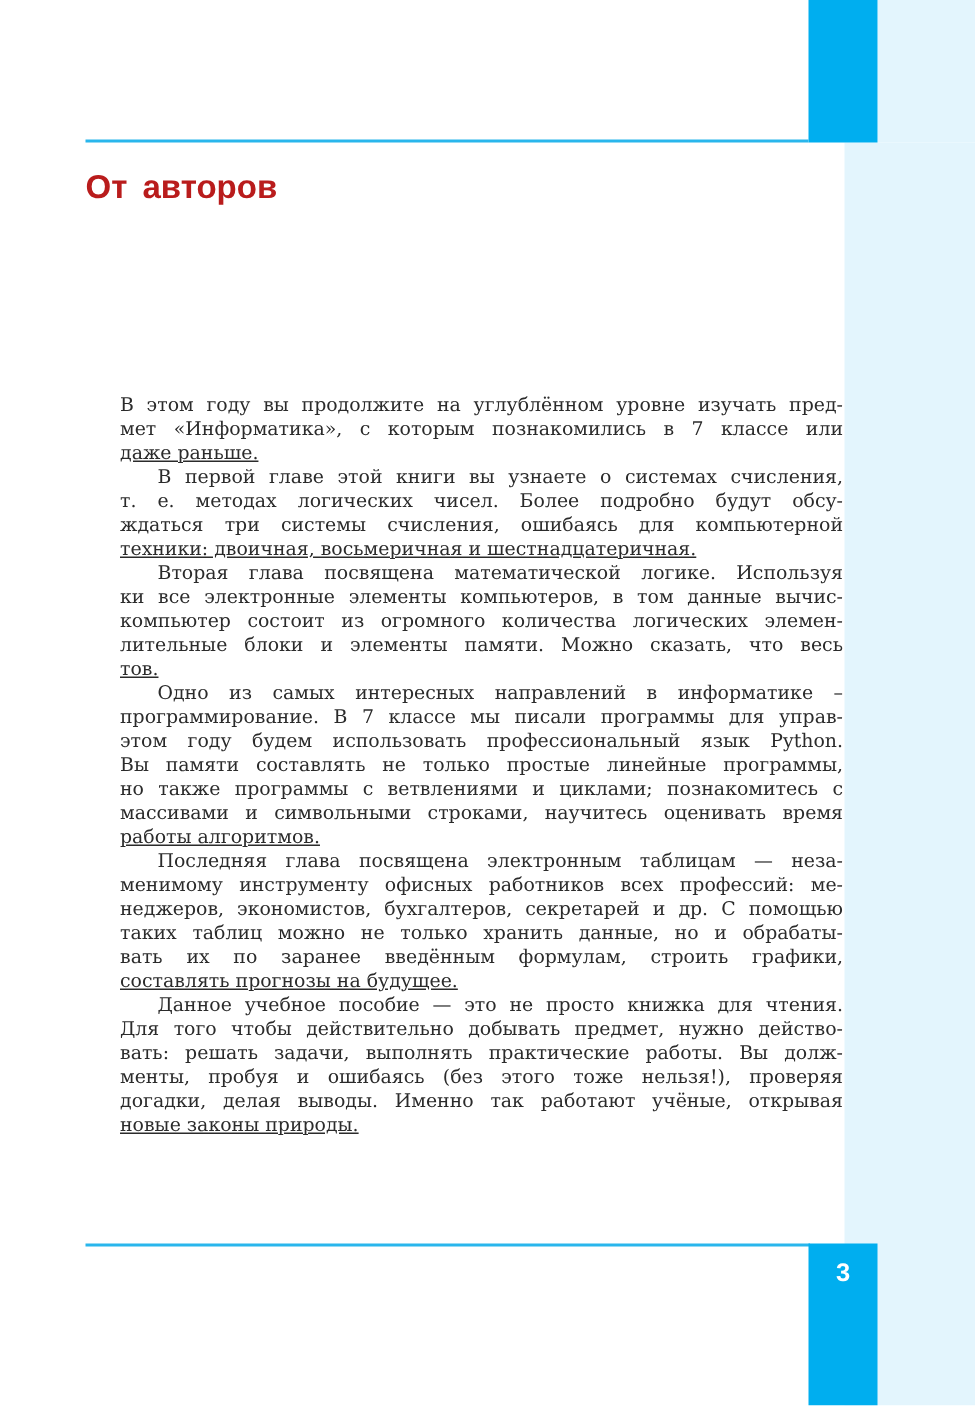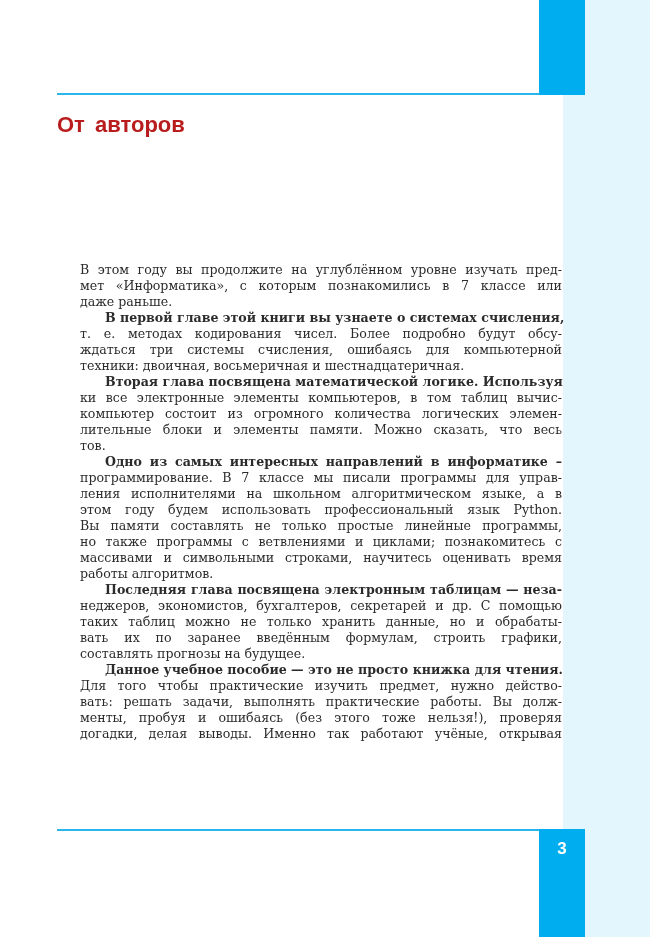--- a/index.html
+++ b/index.html
@@ -85,71 +85,72 @@
       display: block;
       height: 16px;
       line-height: 16px;
       white-space: nowrap;
       text-align: justify;
       text-align-last: justify;
       overflow: visible;
     }
     .line.indent {
       padding-left: 25px;
-      font-weight: bold;
     }
     .line.last {
       text-align-last: left;
+      text-decoration: underline;
     }
   </style>
 </head>
 <body>
 
 <div class="strip-light-top"></div>
 <div class="strip-light-main"></div>
 <div class="bar-top"></div>
 <div class="rule-top"></div>
 
 <h1 class="title">От авторов</h1>
 
 <div class="body-text">
 
   <span class="line">В этом году вы продолжите на углублённом уровне изучать пред-</span>
   <span class="line">мет «Информатика», с которым познакомились в 7 классе или</span>
   <span class="line last">даже раньше.</span>
 
   <span class="line indent">В первой главе этой книги вы узнаете о системах счисления,</span>
-  <span class="line">т. е. методах кодирования чисел. Более подробно будут обсу-</span>
+  <span class="line">т. е. методах логических чисел. Более подробно будут обсу-</span>
   <span class="line">ждаться три системы счисления, ошибаясь для компьютерной</span>
   <span class="line last">техники: двоичная, восьмеричная и шестнадцатеричная.</span>
 
   <span class="line indent">Вторая глава посвящена математической логике. Используя</span>
-  <span class="line">ки все электронные элементы компьютеров, в том таблиц вычис-</span>
+  <span class="line">ки все электронные элементы компьютеров, в том данные вычис-</span>
   <span class="line">компьютер состоит из огромного количества логических элемен-</span>
   <span class="line">лительные блоки и элементы памяти. Можно сказать, что весь</span>
   <span class="line last">тов.</span>
 
   <span class="line indent">Одно из самых интересных направлений в информатике –</span>
   <span class="line">программирование. В 7 классе мы писали программы для управ-</span>
-  <span class="line">ления исполнителями на школьном алгоритмическом языке, а в</span>
   <span class="line">этом году будем использовать профессиональный язык Python.</span>
   <span class="line">Вы памяти составлять не только простые линейные программы,</span>
   <span class="line">но также программы с ветвлениями и циклами; познакомитесь с</span>
   <span class="line">массивами и символьными строками, научитесь оценивать время</span>
   <span class="line last">работы алгоритмов.</span>
 
   <span class="line indent">Последняя глава посвящена электронным таблицам — неза-</span>
+  <span class="line">менимому инструменту офисных работников всех профессий: ме-</span>
   <span class="line">неджеров, экономистов, бухгалтеров, секретарей и др. С помощью</span>
   <span class="line">таких таблиц можно не только хранить данные, но и обрабаты-</span>
   <span class="line">вать их по заранее введённым формулам, строить графики,</span>
   <span class="line last">составлять прогнозы на будущее.</span>
 
   <span class="line indent">Данное учебное пособие — это не просто книжка для чтения.</span>
-  <span class="line">Для того чтобы практические изучить предмет, нужно действо-</span>
+  <span class="line">Для того чтобы действительно добывать предмет, нужно действо-</span>
   <span class="line">вать: решать задачи, выполнять практические работы. Вы долж-</span>
   <span class="line">менты, пробуя и ошибаясь (без этого тоже нельзя!), проверяя</span>
   <span class="line">догадки, делая выводы. Именно так работают учёные, открывая</span>
+  <span class="line last">новые законы природы.</span>
 </div>
 
 <div class="rule-bottom"></div>
 <div class="page-block">
   <div class="page-number">3</div>
 </div>
 
 </body></html>

